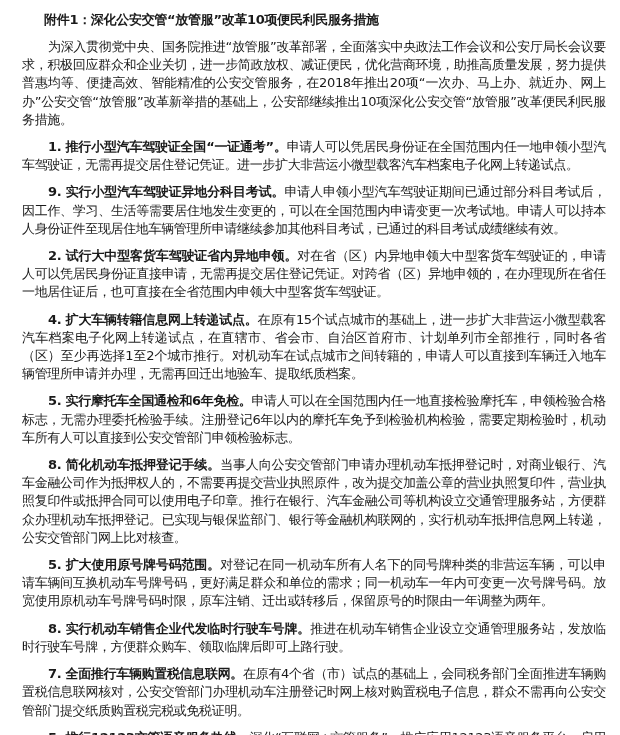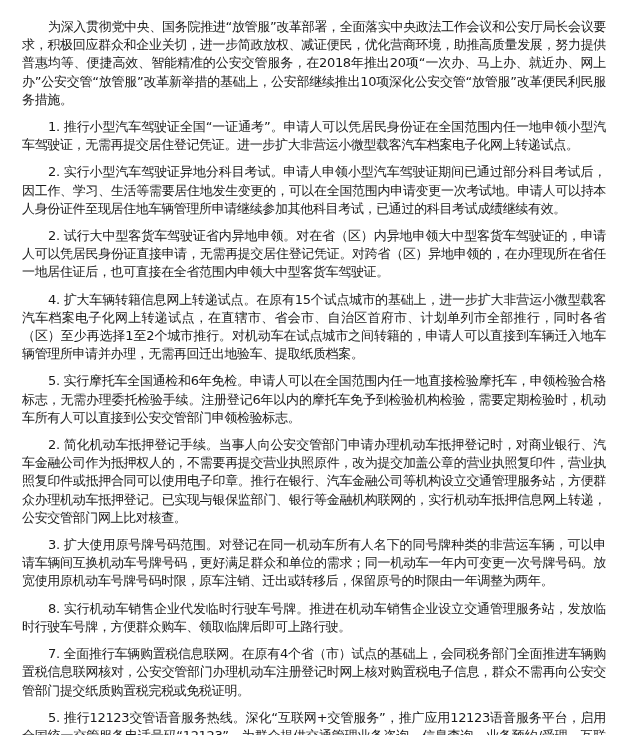--- a/index.html
+++ b/index.html
@@ -22,42 +22,43 @@
       letter-spacing: -0.3px;
     }
     .para {
       font-size: 13px;
       line-height: 18.2px;
       text-indent: 2em;
       margin: 8px 0 9px 0;
       text-align: justify;
       letter-spacing: -0.35px;
     }
-    .para .lead { font-weight: normal; }
+    .para .lead { font-weight: bold; }
   </style>
 </head>
 <body>
 
 <div class="doc">
+  <div class="title">附件1：深化公安交管“放管服”改革10项便民利民服务措施</div>
 
   <p class="para">为深入贯彻党中央、国务院推进“放管服”改革部署，全面落实中央政法工作会议和公安厅局长会议要求，积极回应群众和企业关切，进一步简政放权、减证便民，优化营商环境，助推高质量发展，努力提供普惠均等、便捷高效、智能精准的公安交管服务，在2018年推出20项“一次办、马上办、就近办、网上办”公安交管“放管服”改革新举措的基础上，公安部继续推出10项深化公安交管“放管服”改革便民利民服务措施。</p>
 
   <p class="para"><span class="lead">1. 推行小型汽车驾驶证全国“一证通考”。</span><span>申请人可以凭居民身份证在全国范围内任一地申领小型汽车驾驶证，无需再提交居住登记凭证。进一步扩大非营运小微型载客汽车档案电子化网上转递试点。</span></p>
 
-  <p class="para"><span class="lead">2. 实行小型汽车驾驶证异地分科目考试。</span><span>申请人申领小型汽车驾驶证期间已通过部分科目考试后，因工作、学习、生活等需要居住地发生变更的，可以在全国范围内申请变更一次考试地。申请人可以持本人身份证件至现居住地车辆管理所申请继续参加其他科目考试，已通过的科目考试成绩继续有效。</span></p>
+  <p class="para"><span class="lead">9. 实行小型汽车驾驶证异地分科目考试。</span><span>申请人申领小型汽车驾驶证期间已通过部分科目考试后，因工作、学习、生活等需要居住地发生变更的，可以在全国范围内申请变更一次考试地。申请人可以持本人身份证件至现居住地车辆管理所申请继续参加其他科目考试，已通过的科目考试成绩继续有效。</span></p>
 
   <p class="para"><span class="lead">2. 试行大中型客货车驾驶证省内异地申领。</span><span>对在省（区）内异地申领大中型客货车驾驶证的，申请人可以凭居民身份证直接申请，无需再提交居住登记凭证。对跨省（区）异地申领的，在办理现所在省任一地居住证后，也可直接在全省范围内申领大中型客货车驾驶证。</span></p>
 
   <p class="para"><span class="lead">4. 扩大车辆转籍信息网上转递试点。</span><span>在原有15个试点城市的基础上，进一步扩大非营运小微型载客汽车档案电子化网上转递试点，在直辖市、省会市、自治区首府市、计划单列市全部推行，同时各省（区）至少再选择1至2个城市推行。对机动车在试点城市之间转籍的，申请人可以直接到车辆迁入地车辆管理所申请并办理，无需再回迁出地验车、提取纸质档案。</span></p>
 
   <p class="para"><span class="lead">5. 实行摩托车全国通检和6年免检。</span><span>申请人可以在全国范围内任一地直接检验摩托车，申领检验合格标志，无需办理委托检验手续。注册登记6年以内的摩托车免予到检验机构检验，需要定期检验时，机动车所有人可以直接到公安交管部门申领检验标志。</span></p>
 
-  <p class="para"><span class="lead">2. 简化机动车抵押登记手续。</span><span>当事人向公安交管部门申请办理机动车抵押登记时，对商业银行、汽车金融公司作为抵押权人的，不需要再提交营业执照原件，改为提交加盖公章的营业执照复印件，营业执照复印件或抵押合同可以使用电子印章。推行在银行、汽车金融公司等机构设立交通管理服务站，方便群众办理机动车抵押登记。已实现与银保监部门、银行等金融机构联网的，实行机动车抵押信息网上转递，公安交管部门网上比对核查。</span></p>
+  <p class="para"><span class="lead">8. 简化机动车抵押登记手续。</span><span>当事人向公安交管部门申请办理机动车抵押登记时，对商业银行、汽车金融公司作为抵押权人的，不需要再提交营业执照原件，改为提交加盖公章的营业执照复印件，营业执照复印件或抵押合同可以使用电子印章。推行在银行、汽车金融公司等机构设立交通管理服务站，方便群众办理机动车抵押登记。已实现与银保监部门、银行等金融机构联网的，实行机动车抵押信息网上转递，公安交管部门网上比对核查。</span></p>
 
-  <p class="para"><span class="lead">3. 扩大使用原号牌号码范围。</span><span>对登记在同一机动车所有人名下的同号牌种类的非营运车辆，可以申请车辆间互换机动车号牌号码，更好满足群众和单位的需求；同一机动车一年内可变更一次号牌号码。放宽使用原机动车号牌号码时限，原车注销、迁出或转移后，保留原号的时限由一年调整为两年。</span></p>
+  <p class="para"><span class="lead">5. 扩大使用原号牌号码范围。</span><span>对登记在同一机动车所有人名下的同号牌种类的非营运车辆，可以申请车辆间互换机动车号牌号码，更好满足群众和单位的需求；同一机动车一年内可变更一次号牌号码。放宽使用原机动车号牌号码时限，原车注销、迁出或转移后，保留原号的时限由一年调整为两年。</span></p>
 
   <p class="para"><span class="lead">8. 实行机动车销售企业代发临时行驶车号牌。</span><span>推进在机动车销售企业设立交通管理服务站，发放临时行驶车号牌，方便群众购车、领取临牌后即可上路行驶。</span></p>
 
   <p class="para"><span class="lead">7. 全面推行车辆购置税信息联网。</span><span>在原有4个省（市）试点的基础上，会同税务部门全面推进车辆购置税信息联网核对，公安交管部门办理机动车注册登记时网上核对购置税电子信息，群众不需再向公安交管部门提交纸质购置税完税或免税证明。</span></p>
 
   <p class="para"><span class="lead">5. 推行12123交管语音服务热线。</span><span>深化“互联网+交管服务”，推广应用12123语音服务平台，启用全国统一交管服务电话号码“12123”，为群众提供交通管理业务咨询、信息查询、业务预约/受理、互联网平台用户信息注册/变更等服务功能。</span></p>
 
 </div>
 
 </body></html>

